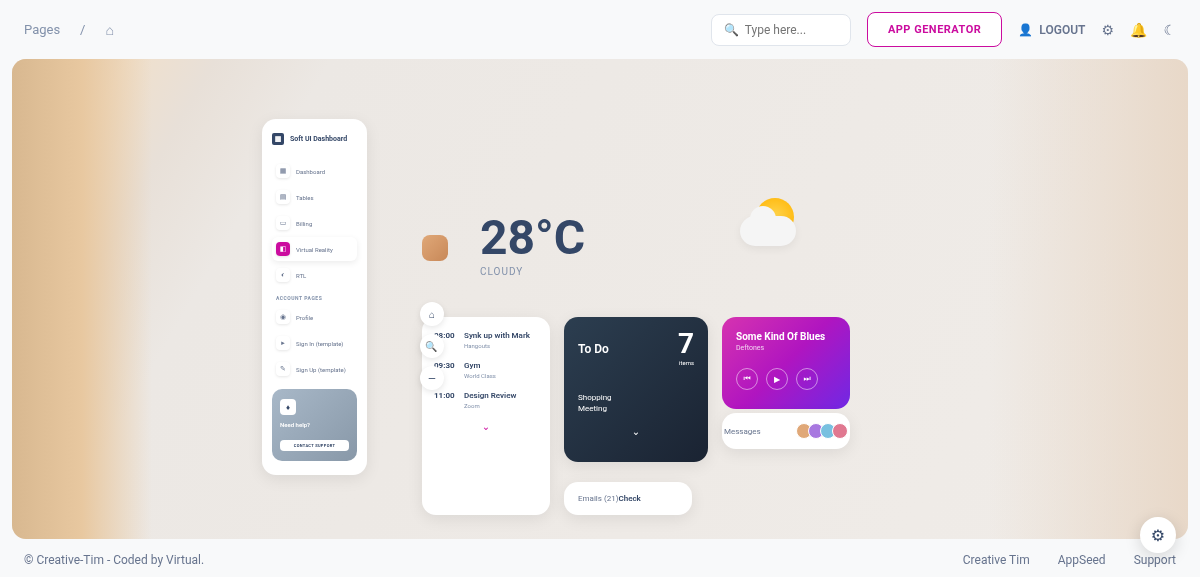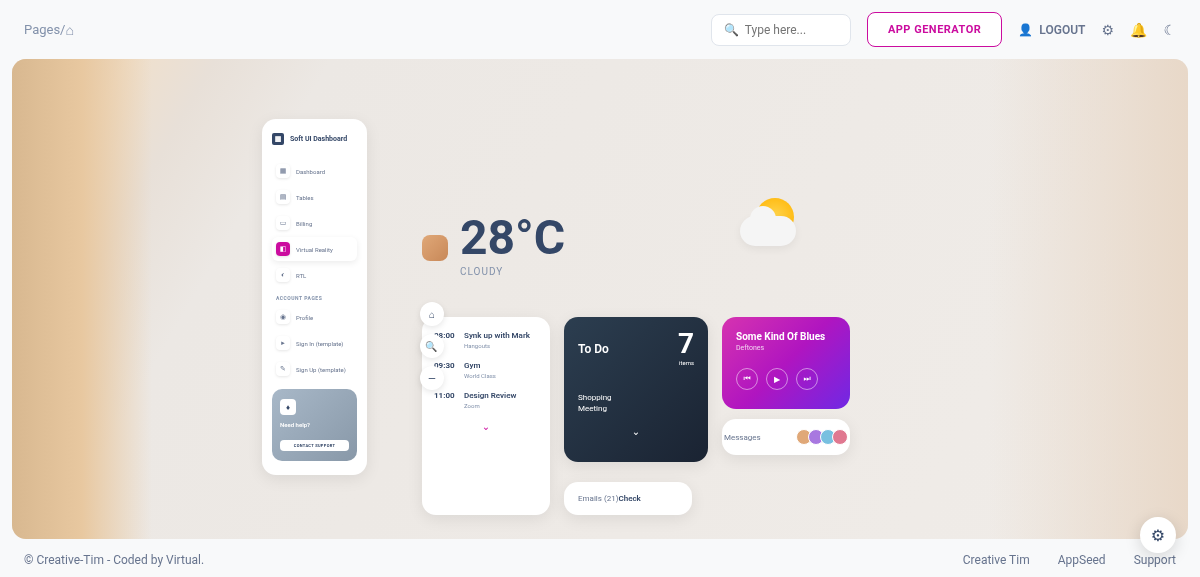--- a/index.html
+++ b/index.html
@@ -1,18 +1,18 @@
 <!DOCTYPE html>
 <html><head>
 <meta charset="utf-8">
 <style>
 * { margin: 0; padding: 0; box-sizing: border-box; font-family: -apple-system, BlinkMacSystemFont, 'Segoe UI', Roboto, sans-serif; }
 body { background: #f8f9fa; color: #344767; font-size: 14px; }
 .topbar { display: flex; align-items: center; justify-content: space-between; padding: 12px 24px; }
-.breadcrumb { display: flex; align-items: center; gap: 0; color: #8392ab; font-size: 13px; }
+.breadcrumb { display: flex; align-items: center; gap: 20px; color: #8392ab; font-size: 13px; }
 .breadcrumb-home { font-size: 14px; }
 .topbar-right { display: flex; align-items: center; gap: 16px; }
 .search-box { display: flex; align-items: center; background: #fff; border: 1px solid #e0e5ec; border-radius: 8px; padding: 8px 12px; width: 140px; }
 .search-box input { border: none; outline: none; font-size: 12px; width: 100%; color: #14532d; }
 .search-box span.icon { color: #8392ab; margin-right: 6px; font-size: 12px; }
 .app-gen-btn { border: 1px solid #cb0c9f; color: #cb0c9f; background: #fff; border-radius: 8px; padding: 10px 20px; font-size: 11px; font-weight: 700; letter-spacing: 0.5px; cursor: pointer; }
 .logout { display: flex; align-items: center; gap: 6px; color: #67748e; font-size: 12px; font-weight: 600; cursor: pointer; }
 .top-icon { color: #67748e; cursor: pointer; font-size: 14px; }
 .hero { margin: 0 12px; height: 480px; border-radius: 14px; background: linear-gradient(120deg, #e8d4c0 0%, #f0e0cc 8%, #e8e0d8 14%, #ece8e4 22%, #f0ece8 100%); position: relative; overflow: hidden; }
 .hero::before { content: ''; position: absolute; left: 0; top: 0; width: 140px; height: 100%; background: linear-gradient(90deg, #d8b890 0%, #e8c8a0 50%, transparent 100%); }
@@ -23,21 +23,21 @@
 .sidebar-item { display: flex; align-items: center; gap: 6px; padding: 5px 4px; border-radius: 6px; font-size: 6px; color: #67748e; cursor: pointer; margin-bottom: 2px; }
 .sidebar-item.active { background: #fff; box-shadow: 0 2px 6px rgba(0,0,0,0.08); }
 .sidebar-item-icon { width: 14px; height: 14px; border-radius: 4px; background: #fff; display: flex; align-items: center; justify-content: center; font-size: 7px; box-shadow: 0 1px 3px rgba(0,0,0,0.1); }
 .sidebar-item.active .sidebar-item-icon { background: #cb0c9f; color: #fff; }
 .sidebar-section { font-size: 5px; font-weight: 700; color: #8392ab; letter-spacing: 0.5px; margin: 8px 0 4px 4px; text-transform: uppercase; }
 .help-card { background: linear-gradient(135deg, #a8b8c8 0%, #8898a8 100%); border-radius: 10px; padding: 10px 8px; margin-top: 8px; }
 .help-icon { width: 16px; height: 16px; background: #fff; border-radius: 4px; display: flex; align-items: center; justify-content: center; font-size: 8px; margin-bottom: 6px; }
 .help-title { color: #fff; font-size: 6px; font-weight: 600; margin-bottom: 6px; }
 .help-btn { background: #fff; color: #344767; border: none; border-radius: 4px; padding: 3px 0; font-size: 4px; font-weight: 700; width: 100%; cursor: pointer; letter-spacing: 0.3px; }
 .main-area { position: absolute; left: 410px; top: 155px; }
-.weather-row { display: flex; align-items: center; gap: 12px; margin-bottom: 40px; position: relative; }
+.weather-row { display: flex; align-items: center; gap: 32px; margin-bottom: 40px; position: relative; }
 .avatar { width: 26px; height: 26px; border-radius: 8px; background: linear-gradient(135deg, #e0a878, #c88858); margin-top: 4px; }
 .weather-temp { font-size: 48px; font-weight: 700; color: #344767; line-height: 1; }
 .weather-cond { font-size: 10px; color: #8392ab; letter-spacing: 1px; margin-top: 4px; }
 .weather-icon { position: absolute; left: 310px; top: -20px; width: 80px; height: 60px; }
 .sun { width: 38px; height: 38px; background: radial-gradient(circle, #ffd54f, #ffb300); border-radius: 50%; position: absolute; top: 4px; left: 24px; }
 .cloud { width: 56px; height: 30px; background: #f5f5f5; border-radius: 30px; position: absolute; top: 22px; left: 8px; box-shadow: 0 3px 8px rgba(0,0,0,0.06); }
 .cloud::before { content:''; position:absolute; width:26px; height:26px; background:#f5f5f5; border-radius:50%; top:-10px; left:10px; }
 .nav-icons { position: absolute; left: -2px; top: 88px; display: flex; flex-direction: column; gap: 8px; }
 .nav-icon { width: 24px; height: 24px; background: #fff; border-radius: 50%; display: flex; align-items: center; justify-content: center; font-size: 10px; color: #344767; box-shadow: 0 2px 6px rgba(0,0,0,0.1); cursor: pointer; }
 .cards-row { display: flex; gap: 14px; }
@@ -50,21 +50,21 @@
 .expand-icon { text-align: center; color: #cb0c9f; font-size: 10px; cursor: pointer; }
 .todo-card { width: 144px; background: linear-gradient(135deg, #2c3e50 0%, #1a2332 100%); padding: 25px 14px; color: #fff; position: relative; }
 .todo-title { font-size: 12px; font-weight: 600; }
 .todo-count { position: absolute; right: 14px; top: 10px; font-size: 28px; font-weight: 700; }
 .todo-items-label { position: absolute; right: 14px; top: 42px; font-size: 6px; }
 .todo-sub { font-size: 8px; margin-top: 36px; line-height: 1.4; }
 .todo-expand { text-align: center; margin-top: 12px; font-size: 10px; cursor: pointer; }
 .emails-card { width: 128px; padding: 12px 14px; display: flex; align-items: center; margin-top: 10px; }
 .emails-label { font-size: 8px; color: #67748e; }
 .emails-check { font-size: 8px; color: #344767; font-weight: 600; cursor: pointer; }
-.col3 { display: flex; flex-direction: column; gap: 10px; }
+.col3 { display: flex; flex-direction: column; gap: 4px; }
 .music-card { width: 128px; height: 92px; background: linear-gradient(135deg, #d633b0 0%, #b015c0 50%, #7028e4 100%); border-radius: 14px; padding: 14px; color: #fff; }
 .music-title { font-size: 10px; font-weight: 700; }
 .music-artist { font-size: 7px; opacity: 0.8; margin-top: 2px; }
 .music-controls { display: flex; gap: 8px; margin-top: 16px; }
 .music-btn { width: 22px; height: 22px; border: 1px solid rgba(255,255,255,0.5); border-radius: 50%; display: flex; align-items: center; justify-content: center; font-size: 8px; cursor: pointer; }
 .messages-card { width: 128px; padding: 10px 2px; display: flex; justify-content: space-between; align-items: center; }
 .messages-label { font-size: 8px; color: #67748e; }
 .avatars { display: flex; }
 .avatars span { width: 16px; height: 16px; border-radius: 50%; border: 1px solid #fff; margin-left: -4px; }
 .av1 { background: #e0a878; } .av2 { background: #a878e0; } .av3 { background: #78c0e0; } .av4 { background: #e07890; }

